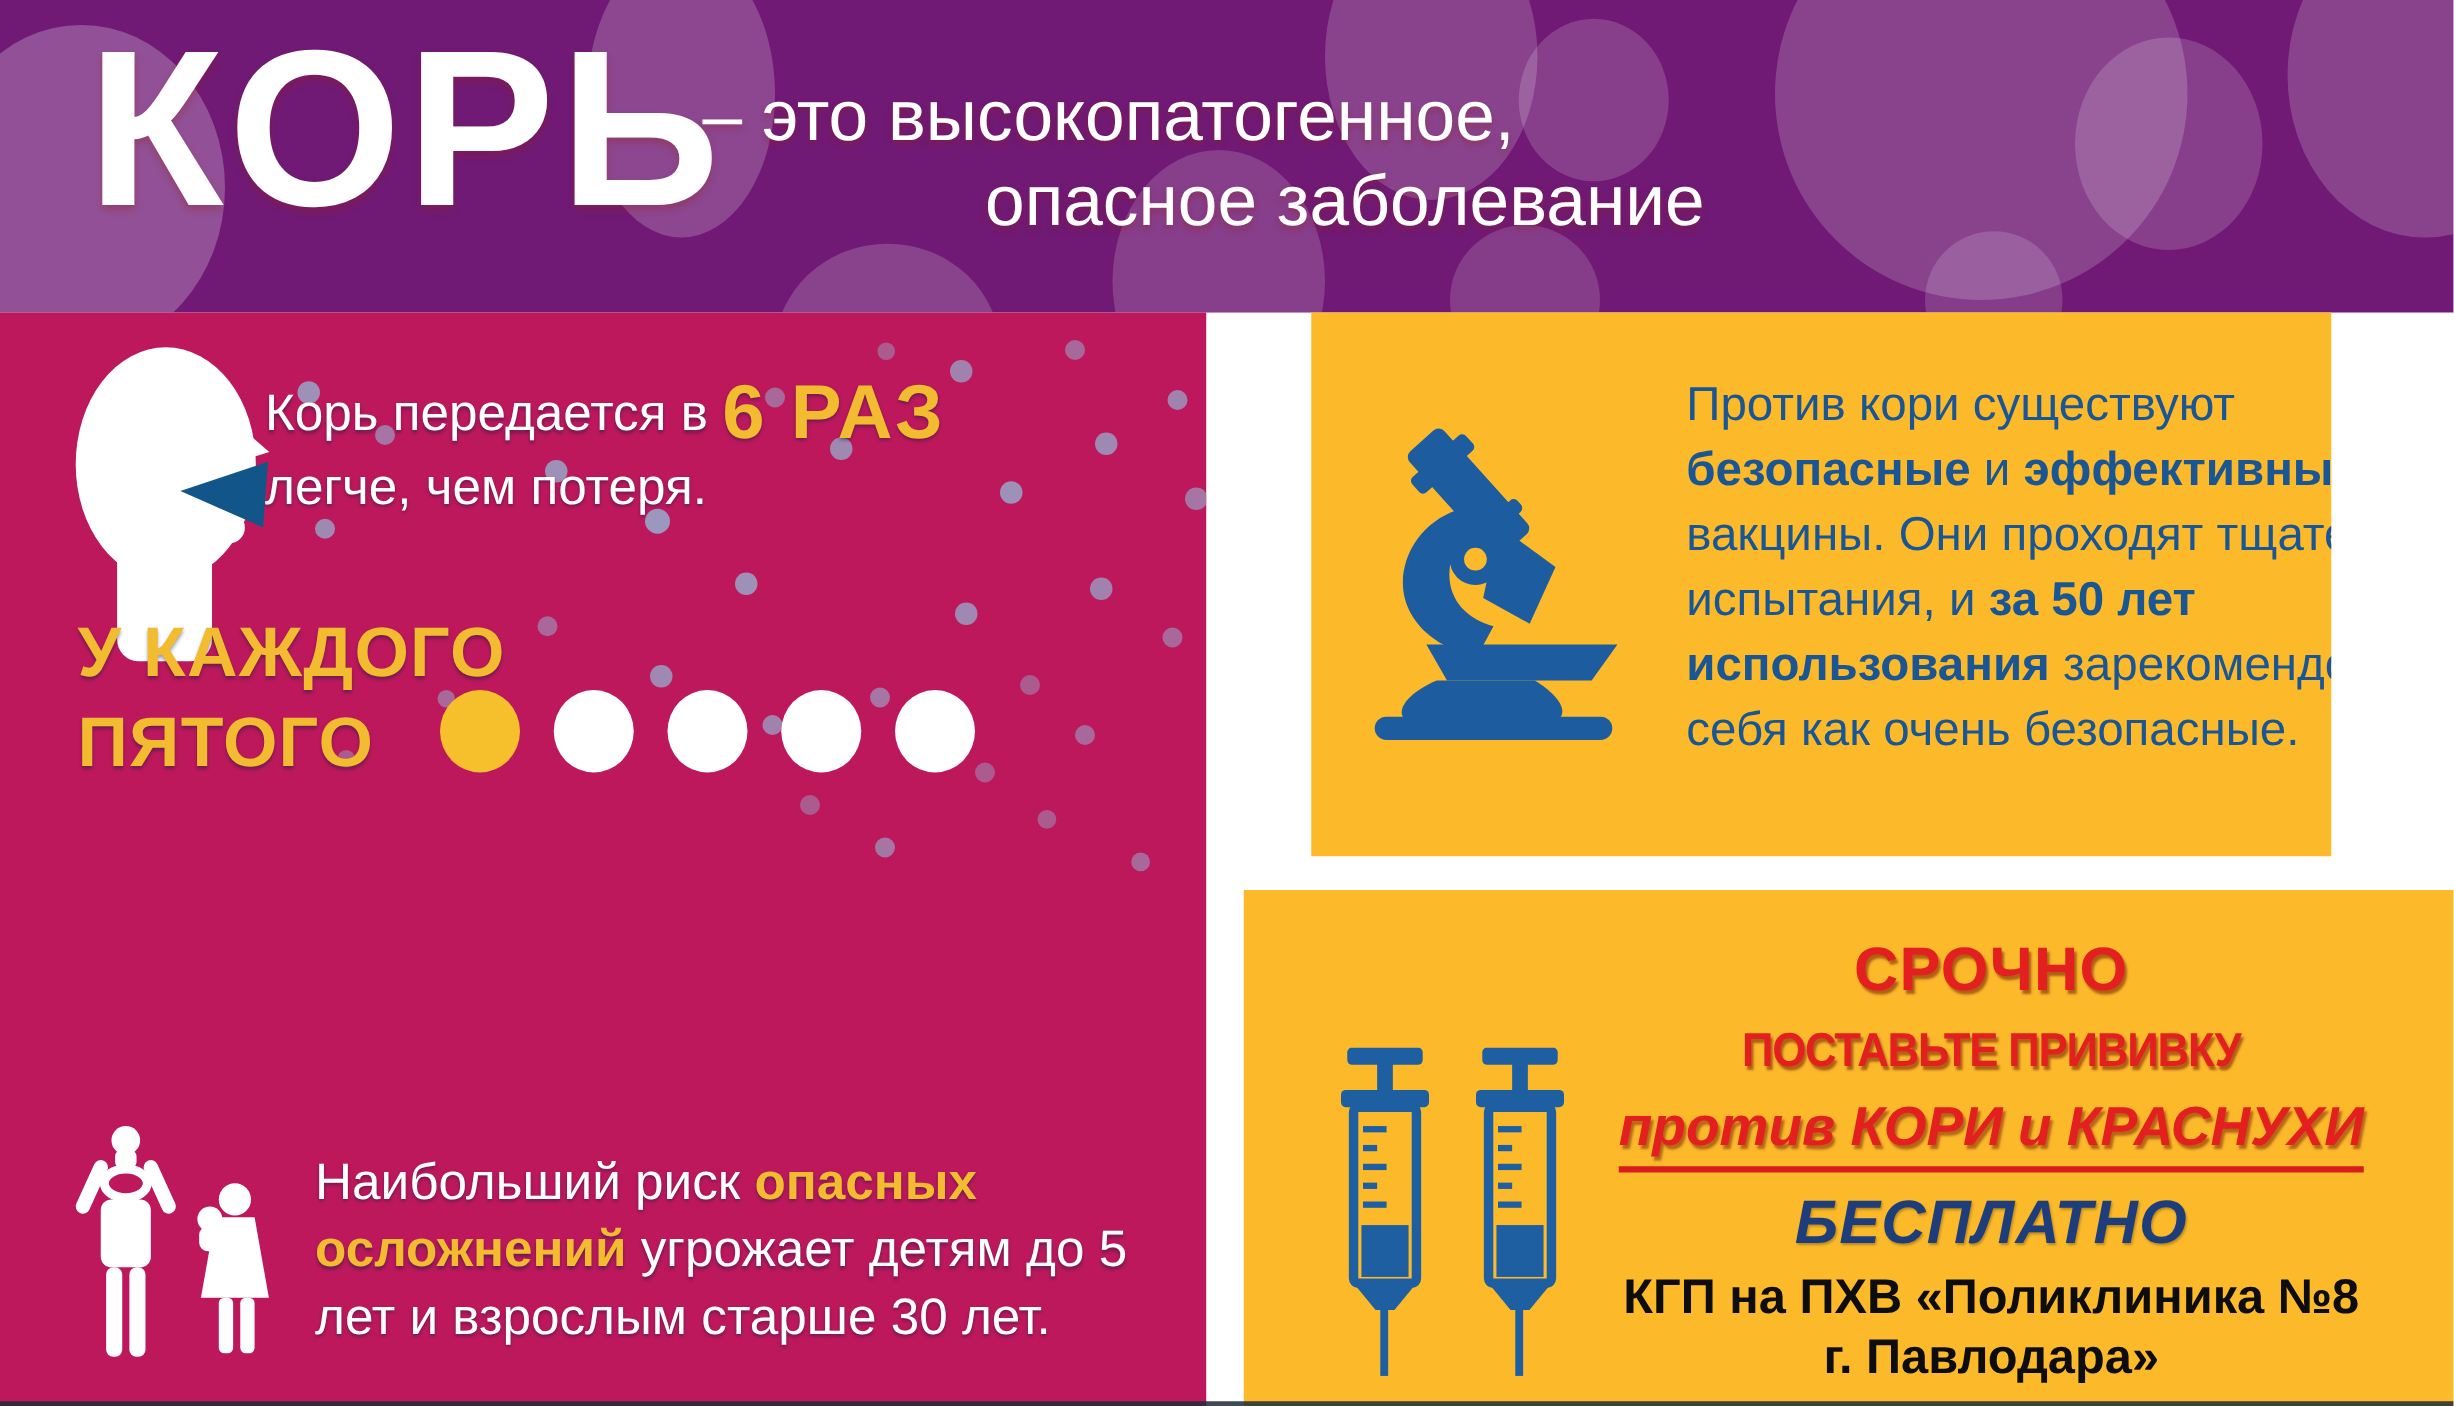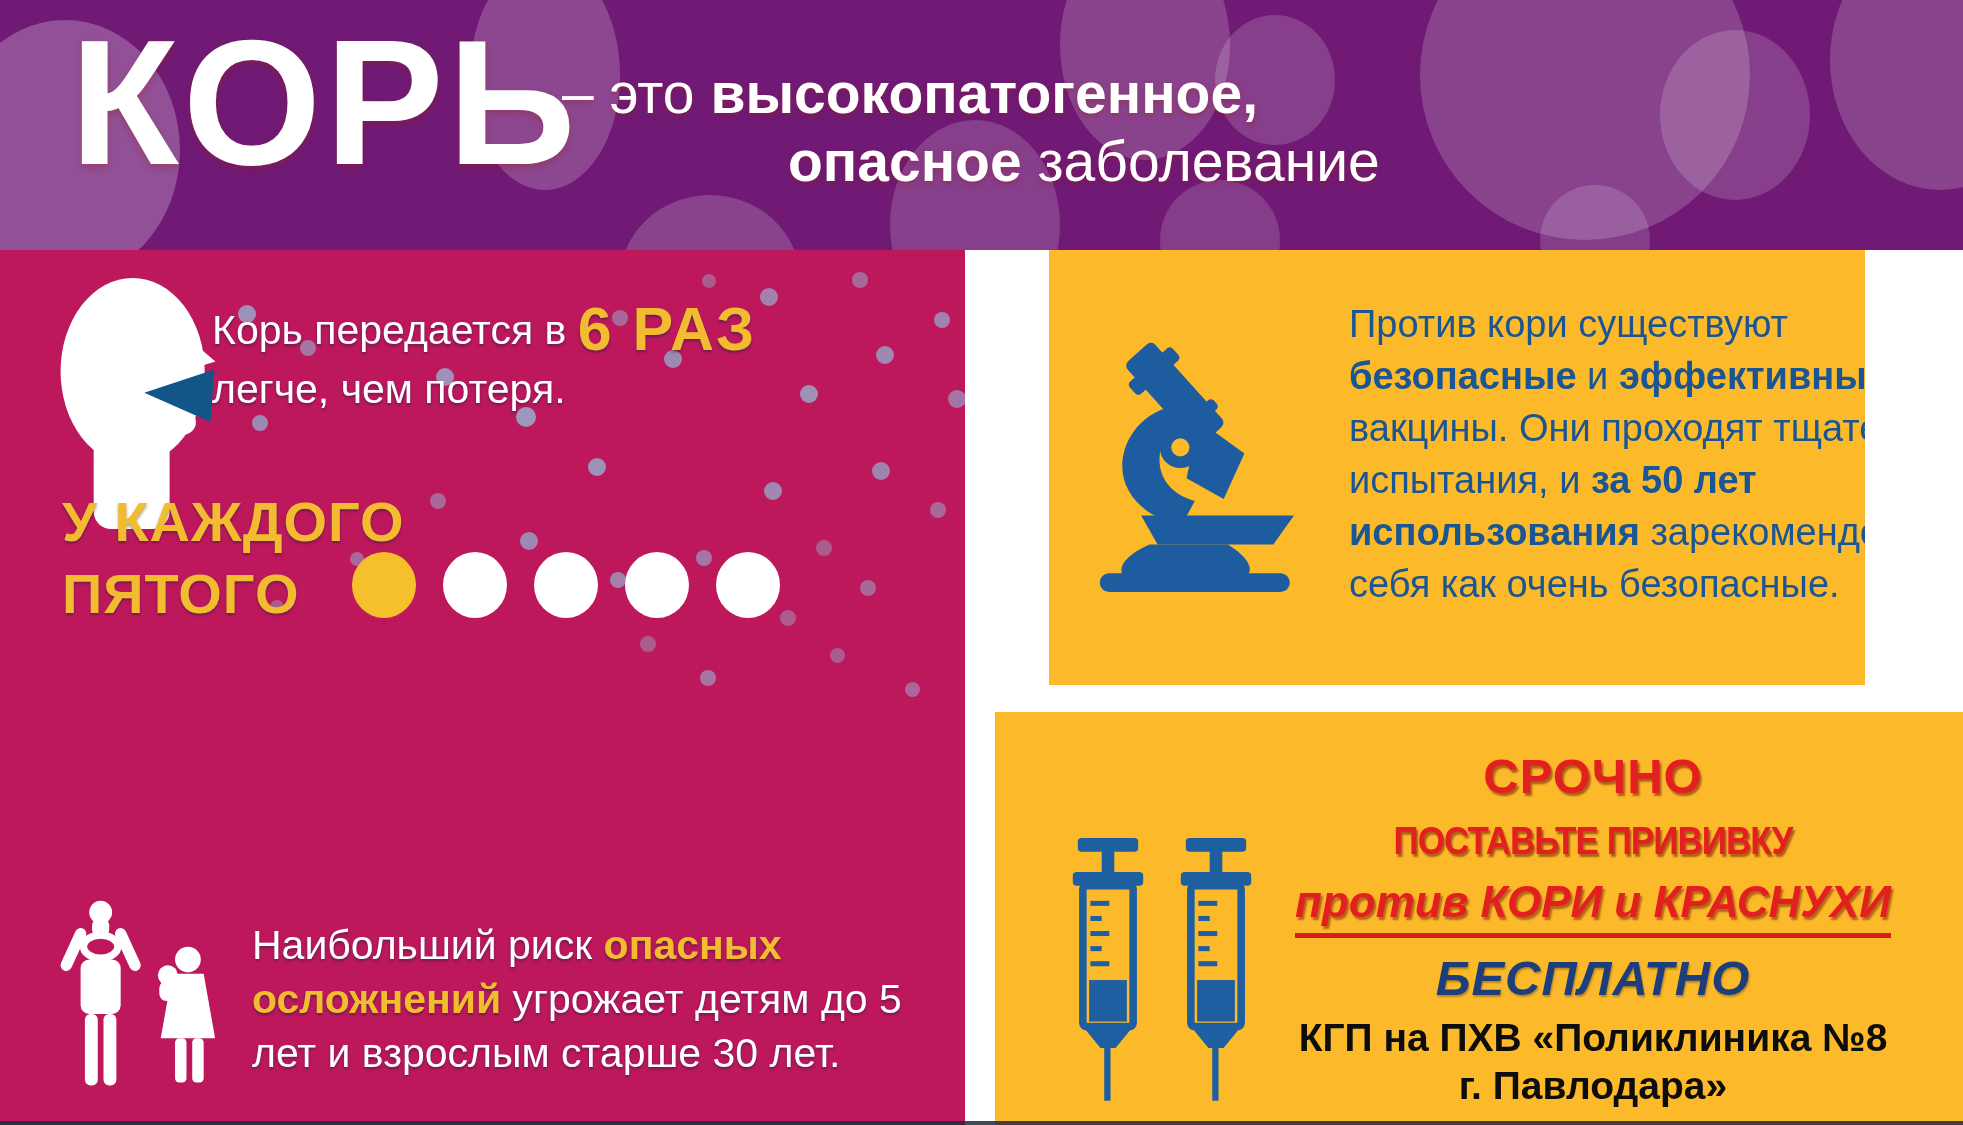--- a/index.html
+++ b/index.html
@@ -8,21 +8,21 @@
     font-family:"Liberation Sans",sans-serif;background:#ffffff;
   }
   
   .banner{position:absolute;left:0;top:0;width:1963px;height:250px;background:#701a75;overflow:hidden;}
   .bubble{position:absolute;border-radius:50%;background:rgba(255,255,255,0.16);}
   .banner-title{
     position:absolute;left:70px;top:14px;font-size:178px;font-weight:700;color:#ffffff;
     letter-spacing:4px;line-height:1;text-shadow:0 4px 6px rgba(150,30,20,.30);
   }
   .banner-sub{position:absolute;color:#ffffff;font-size:57px;white-space:nowrap;text-shadow:0 3px 5px rgba(150,30,20,.35);}
-  .banner-sub .b{font-weight:700;}
+  .banner-sub .b{font-weight:400;}
   .sub1{left:562px;top:60px;}
   .sub2{left:788px;top:128px;}
   
   .left-panel{position:absolute;left:0;top:250px;width:965px;height:875px;background:#be185d;overflow:hidden;}
   .droplet{position:absolute;border-radius:50%;background:#9a9ec2;}
   .head-icon{position:absolute;left:56px;top:24px;width:162px;height:258px;}
   .trans-line1{position:absolute;left:212px;top:44px;font-size:41px;color:#ffffff;white-space:nowrap;text-shadow:0 2px 3px rgba(0,30,60,.45);}
   .trans-big{font-size:61px;font-weight:700;color:#f2bb30;vertical-align:-6px;letter-spacing:2px;}
   .trans-line2{position:absolute;left:212px;top:116px;font-size:41px;color:#ffffff;white-space:nowrap;text-shadow:0 2px 3px rgba(0,30,60,.45);}
   .every{position:absolute;left:62px;top:236px;font-size:56px;font-weight:700;color:#f2bb30;line-height:72px;letter-spacing:1px;text-shadow:0 2px 3px rgba(0,30,60,.4);}

